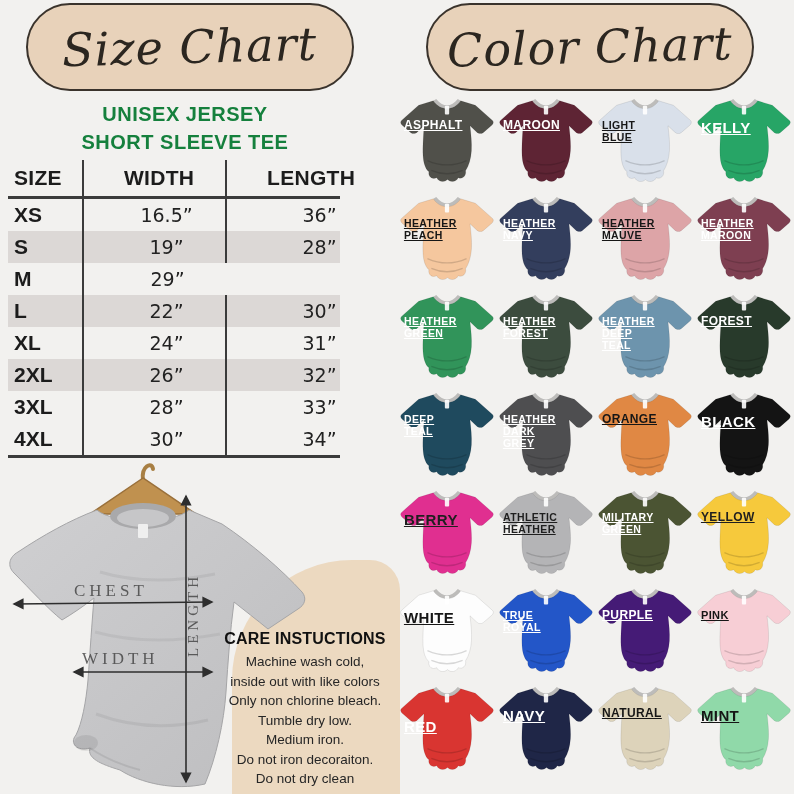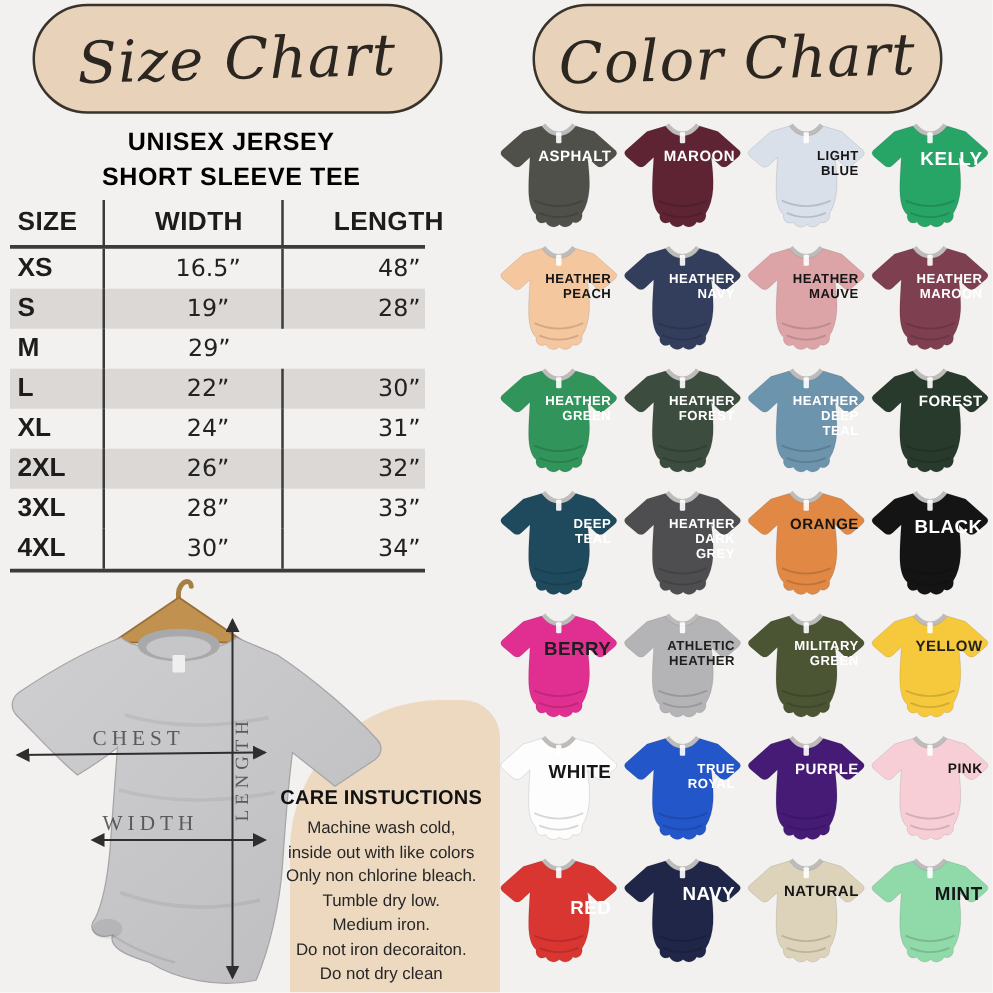--- a/index.html
+++ b/index.html
@@ -19,21 +19,21 @@
   .banner-right{ left:426px; width:324px; }
   .banner-title{
     font-family:"DejaVu Serif", serif; font-style:italic;
     font-size:46px; color:#2b2620; letter-spacing:1px;
     transform:rotate(-1.5deg); white-space:nowrap;
   }
   
   .product-heading{
     position:absolute; left:20px; top:100px; width:330px;
     text-align:center; font-weight:bold; font-size:20px;
-    letter-spacing:.5px; line-height:1.4; color:#000000;
+    letter-spacing:.5px; line-height:1.4; color:#15803d;
   }
   
   .size-table{ position:absolute; left:8px; top:160px; width:332px; }
   .tr{ display:grid; grid-template-columns:76px 119px 137px;gap:24px; }
   .td{ display:flex; align-items:center; }
   .c1{ border-right:2px solid #3b3b3b; padding-left:6px; }
   .c2{ border-right:2px solid #3b3b3b; justify-content:center; }
   .c3{ justify-content:center; }
   .th-row{ height:36px; border-bottom:3px solid #3b3b3b; }
   .th{ font-weight:bold; font-size:21px; letter-spacing:.3px; }
@@ -65,22 +65,22 @@
   .color-grid{
     position:absolute; left:397px; top:92px; width:397px; height:690px;
     display:grid; grid-template-columns:repeat(4,99px); grid-template-rows:repeat(7,98px);
   }
   .shirt-cell{ position:relative; display:flex; justify-content:center; }
   .shirt-svg{ width:98px; height:90px; display:block; margin-top:2px; }
   .shirt-body{ stroke:rgba(0,0,0,.14); stroke-width:.6; }
   .fold{ fill:none; stroke:rgba(0,0,0,.15); stroke-width:1.4; }
   .shirt-label{
     position:absolute; left:7%; right:7%; top:27px;
-    text-align:right; font-weight:bold; white-space:pre-line;
-    line-height:1.15; letter-spacing:.4px;
+    text-align:left; font-weight:bold; white-space:pre-line;
+    line-height:1.15; letter-spacing:.4px;text-decoration:underline;
   }
 </style>
 </head>
 <body>
 
 <div class="stage">
 
   <div class="banner banner-left">
     <span class="banner-title">Size Chart</span>
   </div>
@@ -93,21 +93,21 @@
   <div class="size-table">
     <div class="tr th-row">
       <div class="td c1 th">SIZE</div>
       <div class="td c2 th">WIDTH</div>
       <div class="td c3 th">LENGTH</div>
     </div>
     <div id="size-rows">
         <div class="tr">
     <div class="td c1 size-cell">XS</div>
     <div class="td c2 val-cell">16.5”</div>
-    <div class="td c3 val-cell">48”</div>
+    <div class="td c3 val-cell">36”</div>
   </div>
         <div class="tr striped">
     <div class="td c1 size-cell">S</div>
     <div class="td c2 val-cell">19”</div>
     <div class="td c3 val-cell">28”</div>
   </div>
         <div class="tr">
     <div class="td c1 size-cell">M</div>
     <div class="td c3 val-cell">29”</div>
   </div>

